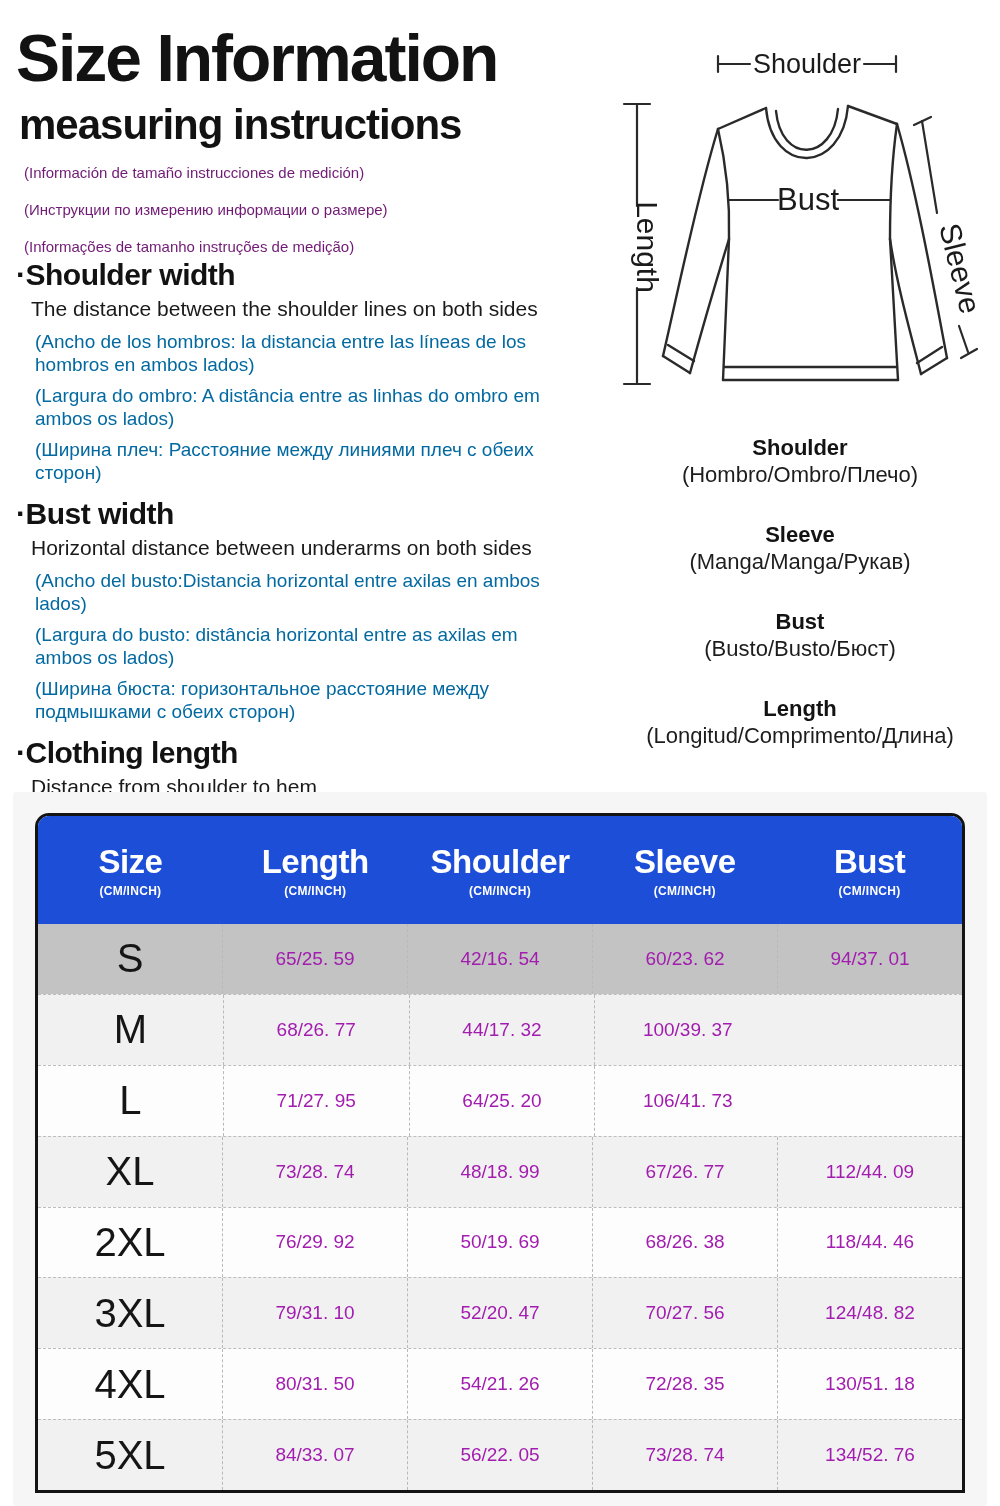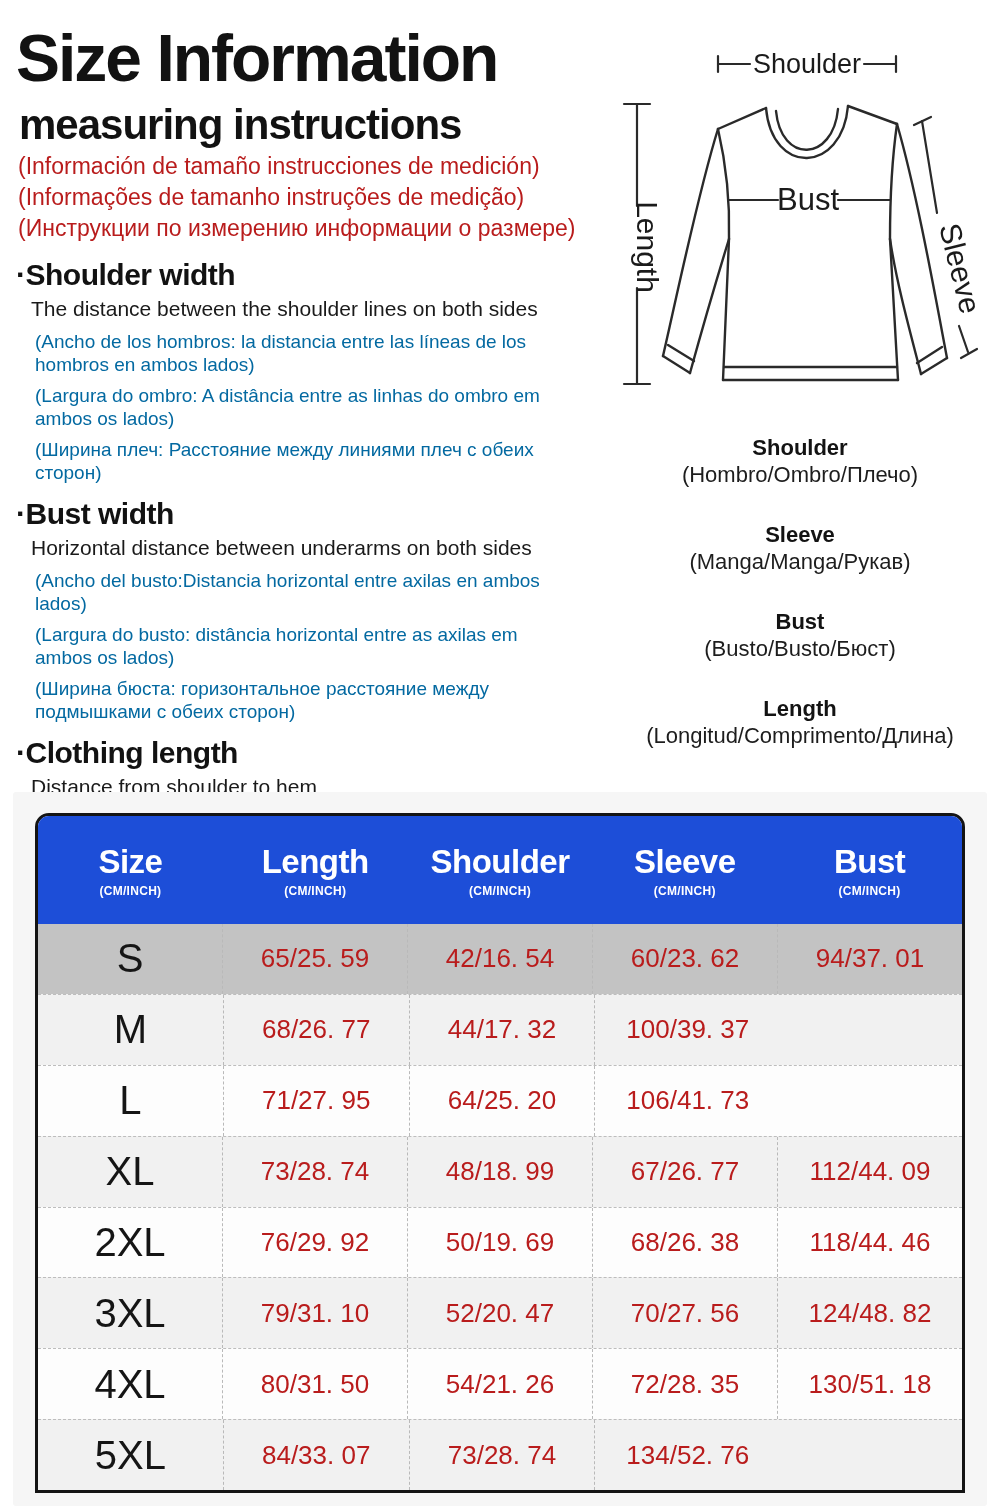--- a/index.html
+++ b/index.html
@@ -10,21 +10,21 @@
   
   .title{
     position:absolute;left:16px;top:22px;margin:0;
     font-size:66px;font-weight:bold;letter-spacing:-2px;line-height:1.1;color:#121212;
   }
   .subtitle{
     position:absolute;left:19px;top:102px;margin:0;
     font-size:42px;font-weight:bold;letter-spacing:-1px;line-height:1.1;color:#121212;
   }
   .intro-translations{position:absolute;left:18px;top:151px;}
-  .intro-translations p{margin:0;font-size:23px;line-height:31px;color:#b91c1c;}
+  .intro-translations p{margin:6px;font-size:15px;line-height:31px;color:#701a75;}
   
   .sections{position:absolute;left:16px;top:258px;width:584px;}
   .sec{margin-bottom:13px;}
   .sec-title{font-size:30px;font-weight:bold;letter-spacing:-0.5px;line-height:34px;color:#121212;}
   .sec-title .bullet{font-weight:bold;}
   .sec-desc{font-size:21px;line-height:27px;margin:3px 0 2px 15px;white-space:nowrap;color:#1a1a1a;}
   .sec-note{font-size:19px;line-height:23px;margin:8px 0 0 19px;width:540px;color:#0369a1;}
   
   .diagram{position:absolute;left:600px;top:28px;width:400px;height:400px;}
   .diagram svg{display:block;}
@@ -50,36 +50,36 @@
     height:108px;flex:0 0 108px;background:#1d4ed8;display:flex;align-items:stretch;
   }
   .th{width:20%;display:flex;flex-direction:column;align-items:center;justify-content:center;}
   .col-label{color:#ffffff;font-size:33px;font-weight:bold;letter-spacing:-0.5px;}
   .col-unit{color:#ffffff;font-size:12px;font-weight:bold;margin-top:3px;letter-spacing:0.3px;}
   .trow{flex:1 1 auto;display:flex;align-items:stretch;}
   .trow + .trow{border-top:1px dashed #bdbdbd;}
   .td{width:20%;display:flex;align-items:center;justify-content:center;}
   .td + .td{border-left:1px dashed #b9b9b9;}
   .size-cell{font-size:40px;color:#151515;}
-  .val-cell{font-size:26px;color:#b91c1c;}
+  .val-cell{font-size:19px;color:#a21caf;}
   .row-hl{background:#c3c3c3;}
   .row-a{background:#f1f1f1;}
   .row-b{background:#fdfdfd;}
 </style>
 </head>
 <body>
 
 <div class="page">
 
   <h1 class="title">Size Information</h1>
   <h2 class="subtitle">measuring instructions</h2>
   <div class="intro-translations">
     <p>(Información de tamaño instrucciones de medición)</p>
+    <p>(Инструкции по измерению информации о размере)</p>
     <p>(Informações de tamanho instruções de medição)</p>
-    <p>(Инструкции по измерению информации о размере)</p>
   </div>
 
   <div class="sections">
 
     <div class="sec">
       <div class="sec-title"><span class="bullet">·</span><span>Shoulder width</span></div>
       <div class="sec-desc">The distance between the shoulder lines on both sides</div>
       <div class="sec-note">(Ancho de los hombros: la distancia entre las líneas de los hombros en ambos lados)</div>
       <div class="sec-note">(Largura do ombro: A distância entre as linhas do ombro em ambos os lados)</div>
       <div class="sec-note">(Ширина плеч: Расстояние между линиями плеч с обеих сторон)</div>
@@ -254,20 +254,21 @@
         <div class="td size-cell">4XL</div>
         <div class="td val-cell">80/31. 50</div>
         <div class="td val-cell">54/21. 26</div>
         <div class="td val-cell">72/28. 35</div>
         <div class="td val-cell">130/51. 18</div>
       </div>
 
       <div class="trow row-a">
         <div class="td size-cell">5XL</div>
         <div class="td val-cell">84/33. 07</div>
+        <div class="td val-cell">56/22. 05</div>
         <div class="td val-cell">73/28. 74</div>
         <div class="td val-cell">134/52. 76</div>
       </div>
 
     </div>
   </div>
 
 </div>
 
 </body></html>

